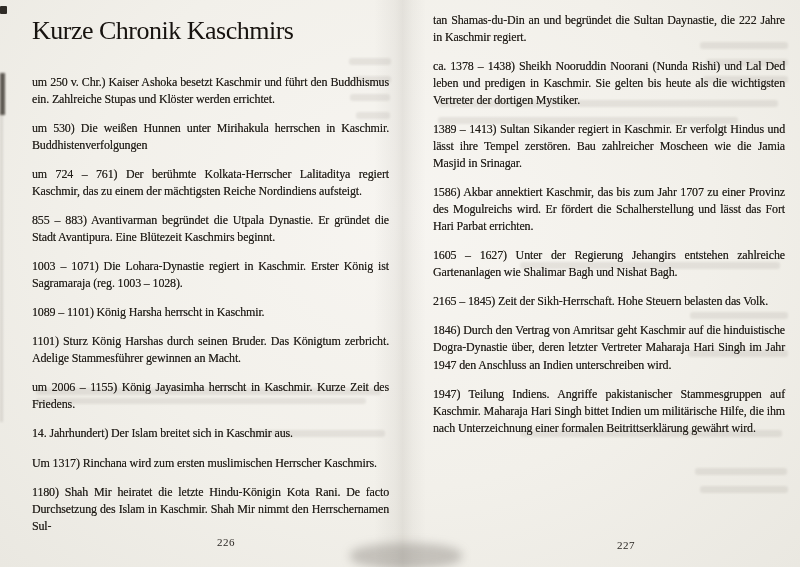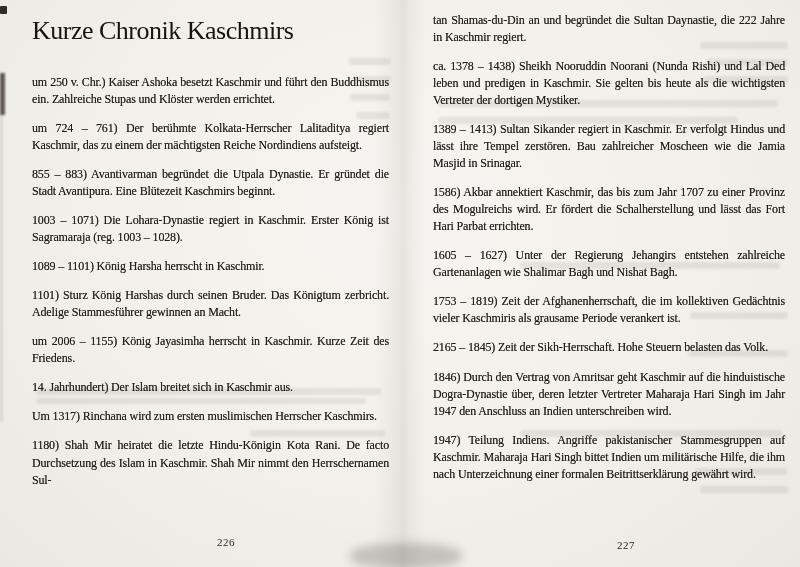--- a/index.html
+++ b/index.html
@@ -144,20 +144,21 @@
   <div class="artifact st st-p"></div>
   <div class="artifact st st-q"></div>
   <div class="artifact st st-r"></div>
 
   <div class="page page-left">
     <h1>Kurze Chronik Kaschmirs</h1>
     <div>
 
         <p class="entry">um 250 v. Chr.) Kaiser Ashoka besetzt Kaschmir und führt den Buddhismus ein. Zahlreiche Stupas und Klöster werden errichtet.</p>
 
+        <p class="entry">um 530) Die weißen Hunnen unter Mirihakula herrschen in Kaschmir. Buddhistenverfolgungen</p>
 
         <p class="entry">um 724 – 761) Der berühmte Kolkata-Herrscher Lalitaditya regiert Kaschmir, das zu einem der mächtigsten Reiche Nordindiens aufsteigt.</p>
 
         <p class="entry">855 – 883) Avantivarman begründet die Utpala Dynastie. Er gründet die Stadt Avantipura. Eine Blütezeit Kaschmirs beginnt.</p>
 
         <p class="entry">1003 – 1071) Die Lohara-Dynastie regiert in Kaschmir. Erster König ist Sagramaraja (reg. 1003 – 1028).</p>
 
         <p class="entry">1089 – 1101) König Harsha herrscht in Kaschmir.</p>
 
         <p class="entry">1101) Sturz König Harshas durch seinen Bruder. Das Königtum zerbricht. Adelige Stammesführer gewinnen an Macht.</p>
@@ -180,21 +181,20 @@
 
         <p class="entry">ca. 1378 – 1438) Sheikh Nooruddin Noorani (Nunda Rishi) und Lal Ded leben und predigen in Kaschmir. Sie gelten bis heute als die wichtigsten Vertreter der dortigen Mystiker.</p>
 
         <p class="entry">1389 – 1413) Sultan Sikander regiert in Kaschmir. Er verfolgt Hindus und lässt ihre Tempel zerstören. Bau zahlreicher Moscheen wie die Jamia Masjid in Srinagar.</p>
 
 
         <p class="entry">1586) Akbar annektiert Kaschmir, das bis zum Jahr 1707 zu einer Provinz des Mogulreichs wird. Er fördert die Schalherstellung und lässt das Fort Hari Parbat errichten.</p>
 
         <p class="entry">1605 – 1627) Unter der Regierung Jehangirs entstehen zahlreiche Gartenanlagen wie Shalimar Bagh und Nishat Bagh.</p>
 
-        <p class="entry">1753 – 1819) Zeit der Afghanenherrschaft, die im kollektiven Gedächtnis vieler Kaschmiris als grausame Periode verankert ist.</p>
 
         <p class="entry">2165 – 1845) Zeit der Sikh-Herrschaft. Hohe Steuern belasten das Volk.</p>
 
         <p class="entry">1846) Durch den Vertrag von Amritsar geht Kaschmir auf die hinduistische Dogra-Dynastie über, deren letzter Vertreter Maharaja Hari Singh im Jahr 1947 den Anschluss an Indien unterschreiben wird.</p>
 
         <p class="entry">1947) Teilung Indiens. Angriffe pakistanischer Stammesgruppen auf Kaschmir. Maharaja Hari Singh bittet Indien um militärische Hilfe, die ihm nach Unterzeichnung einer formalen Beitrittserklärung gewährt wird.</p>
       </div>
   </div>
 
   <div class="pagenum pagenum-left">226</div>

